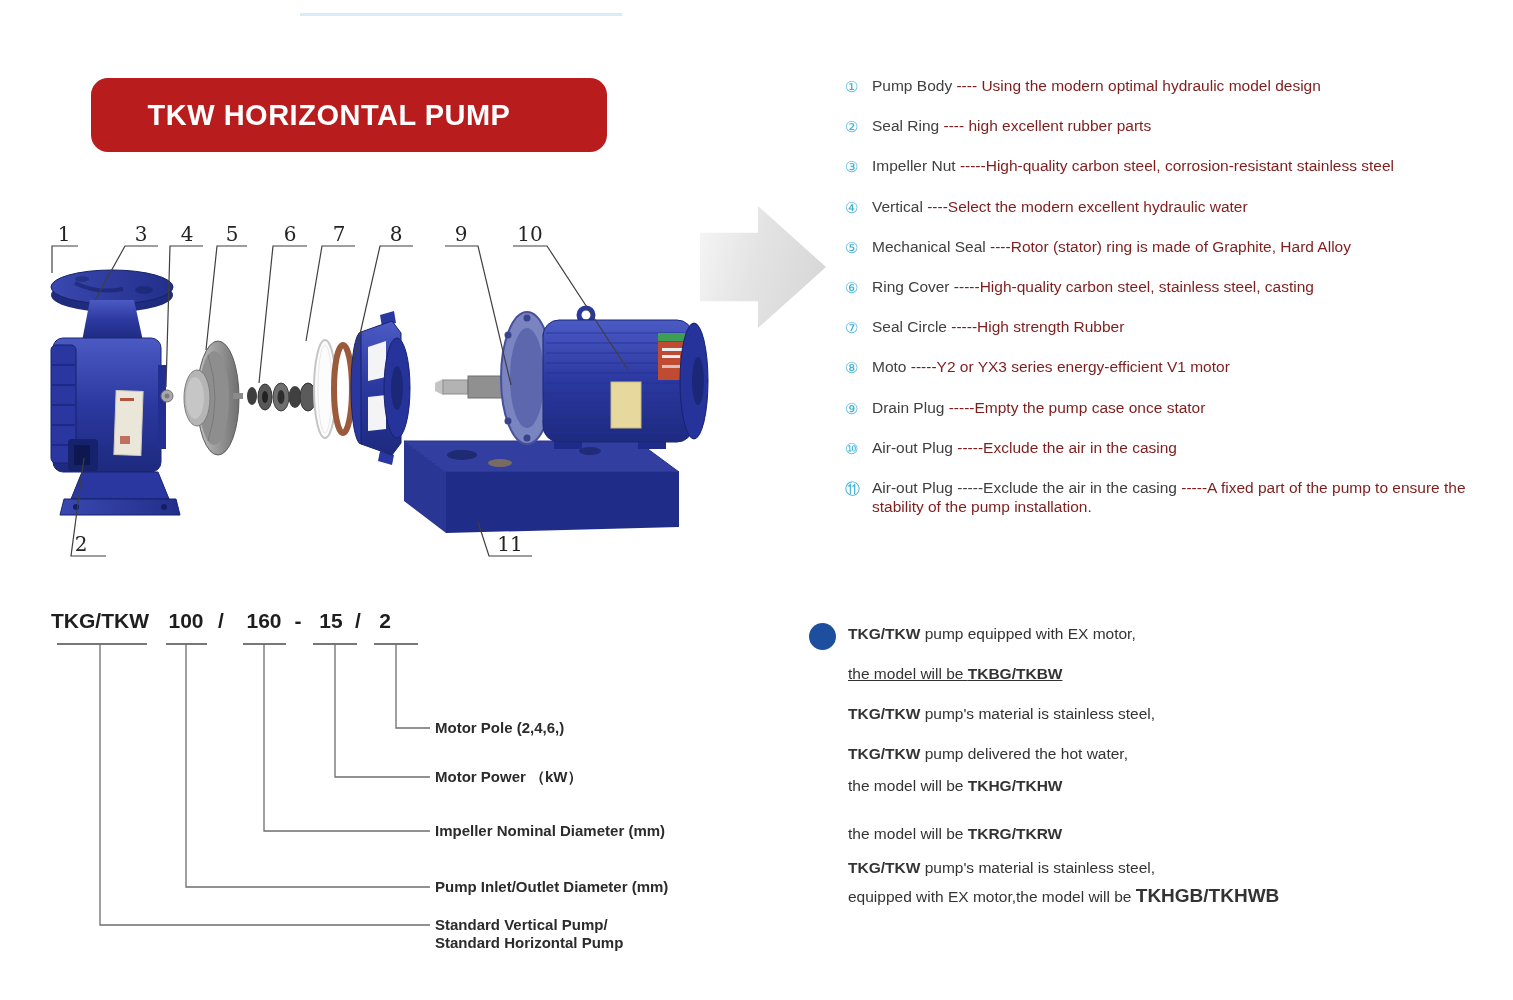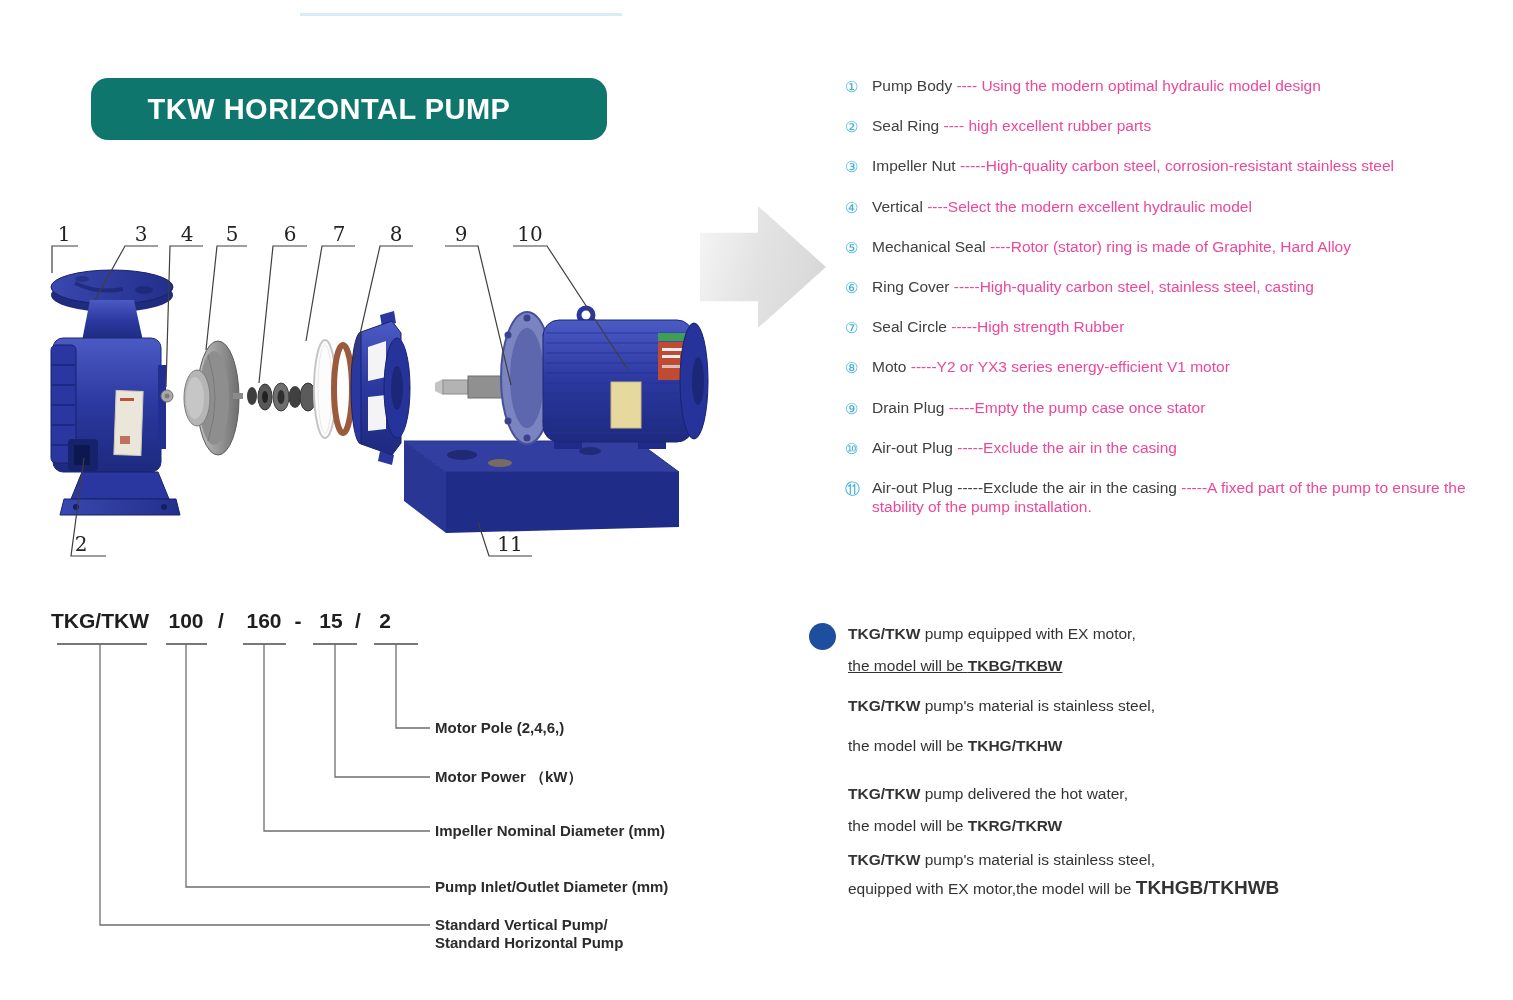--- a/index.html
+++ b/index.html
@@ -1,39 +1,39 @@
 <!DOCTYPE html>
 <html><head>
 <meta charset="utf-8">
 <style>
   html,body{margin:0;padding:0;background:#fff;}
   .page{position:relative;width:1513px;height:1000px;background:#ffffff;overflow:hidden;
         font-family:"Liberation Sans",sans-serif;}
 
   .top-accent-line{position:absolute;left:300px;top:13px;width:322px;height:3px;background:#d7ecf7;}
 
-  .banner{position:absolute;left:91px;top:78px;width:516px;height:62px;background:#0f766e;
+  .banner{position:absolute;left:91px;top:78px;width:516px;height:74px;background:#b91c1c;
           border-radius:17px;display:flex;align-items:center;justify-content:center;
           padding-right:40px;box-sizing:border-box;}
   .banner-text{color:#ffffff;font-weight:bold;font-size:29px;letter-spacing:.5px;white-space:nowrap;}
 
   .arrow-right{position:absolute;left:700px;top:206px;width:126px;height:122px;
                background:linear-gradient(105deg,#f6f6f6 0%,#e3e3e3 45%,#d5d5d5 100%);
                clip-path:polygon(0 22%,46% 22%,46% 0,100% 50%,46% 100%,46% 78%,0 78%);}
 
   .diagram-svg{position:absolute;left:30px;top:215px;}
   .model-svg{position:absolute;left:40px;top:595px;}
 
   .parts-list{position:absolute;left:845px;top:66px;width:642px;padding-top:10px;}
   .pl-item{display:flex;height:40.2px;font-size:15.5px;line-height:19px;align-items:flex-start;}
   .pl-item.last{height:auto;}
   .pl-num{width:27px;flex:0 0 27px;color:#3bafd8;font-size:15px;padding-top:1px;}
   .pl-text{flex:1;}
   .pl-name{color:#404040;}
-  .pl-desc{color:#ec4899;}
+  .pl-desc{color:#7f1d1d;}
 
   .notes-bullet{position:absolute;left:809px;top:623px;width:27px;height:27px;border-radius:50%;background:#1d4f9e;}
   .notes{position:absolute;left:848px;top:624px;width:580px;font-size:15.5px;color:#333333;}
   .nl{line-height:20px;white-space:nowrap;}
   .nl .m{font-weight:bold;}
   .nl .mlg{font-weight:bold;font-size:19px;}
 
   .co-line{stroke:#3f3f3f;stroke-width:1.2;fill:none;}
   .co-num{font-family:"DejaVu Serif",serif;font-size:20px;fill:#232323;text-anchor:middle;}
   .mc-code{font-family:"Liberation Sans",sans-serif;font-weight:bold;font-size:21px;fill:#1e1e1e;text-anchor:middle;}
@@ -208,21 +208,21 @@
       <div class="pl-item">
         <span class="pl-num">②</span>
         <span class="pl-text"><span class="pl-name">Seal Ring </span><span class="pl-desc">---- high excellent rubber parts</span></span>
       </div>
       <div class="pl-item">
         <span class="pl-num">③</span>
         <span class="pl-text"><span class="pl-name">Impeller Nut </span><span class="pl-desc">-----High-quality carbon steel, corrosion-resistant stainless steel</span></span>
       </div>
       <div class="pl-item">
         <span class="pl-num">④</span>
-        <span class="pl-text"><span class="pl-name">Vertical </span><span class="pl-desc">----Select the modern excellent hydraulic model</span></span>
+        <span class="pl-text"><span class="pl-name">Vertical </span><span class="pl-desc">----Select the modern excellent hydraulic water</span></span>
       </div>
       <div class="pl-item">
         <span class="pl-num">⑤</span>
         <span class="pl-text"><span class="pl-name">Mechanical Seal </span><span class="pl-desc">----Rotor (stator) ring is made of Graphite, Hard Alloy</span></span>
       </div>
       <div class="pl-item">
         <span class="pl-num">⑥</span>
         <span class="pl-text"><span class="pl-name">Ring Cover </span><span class="pl-desc">-----High-quality carbon steel, stainless steel, casting</span></span>
       </div>
       <div class="pl-item">
@@ -271,23 +271,23 @@
         <path d="M146,49 V292 H390" class="mc-br"></path>
         <text x="395" y="297" class="mc-label">Pump Inlet/Outlet Diameter (mm)</text>
         <path d="M60,49 V330 H390" class="mc-br"></path>
         <text x="395" y="335" class="mc-label">Standard Vertical Pump/</text>
         <text x="395" y="353" class="mc-label">Standard Horizontal Pump</text>
       </g>
   </svg>
 
   <div class="notes-bullet"></div>
   <div class="notes" id="notes">
-      <div class="nl" style="margin-bottom: 12px;"><span class="m">TKG/TKW</span><span> pump equipped with EX motor,</span></div>
+      <div class="nl" style="margin-bottom: 20px;"><span class="m">TKG/TKW</span><span> pump equipped with EX motor,</span></div>
       <div class="nl" style="margin-bottom: 20px; text-decoration: underline;"><span>the model will be </span><span class="m">TKBG/TKBW</span></div>
       <div class="nl" style="margin-bottom: 20px;"><span class="m">TKG/TKW</span><span> pump's material is stainless steel,</span></div>
+      <div class="nl" style="margin-bottom: 12px;"><span class="m">TKG/TKW</span><span> pump delivered the hot water,</span></div>
       <div class="nl" style="margin-bottom: 28px;"><span>the model will be </span><span class="m">TKHG/TKHW</span></div>
-      <div class="nl" style="margin-bottom: 12px;"><span class="m">TKG/TKW</span><span> pump delivered the hot water,</span></div>
       <div class="nl" style="margin-bottom: 14px;"><span>the model will be </span><span class="m">TKRG/TKRW</span></div>
       <div class="nl" style="margin-bottom: 8px;"><span class="m">TKG/TKW</span><span> pump's material is stainless steel,</span></div>
       <div class="nl" style="margin-bottom: 4px;"><span>equipped with EX motor,the model will be </span><span class="mlg">TKHGB/TKHWB</span></div>
     </div>
 
 </div>
 
 </body></html>

